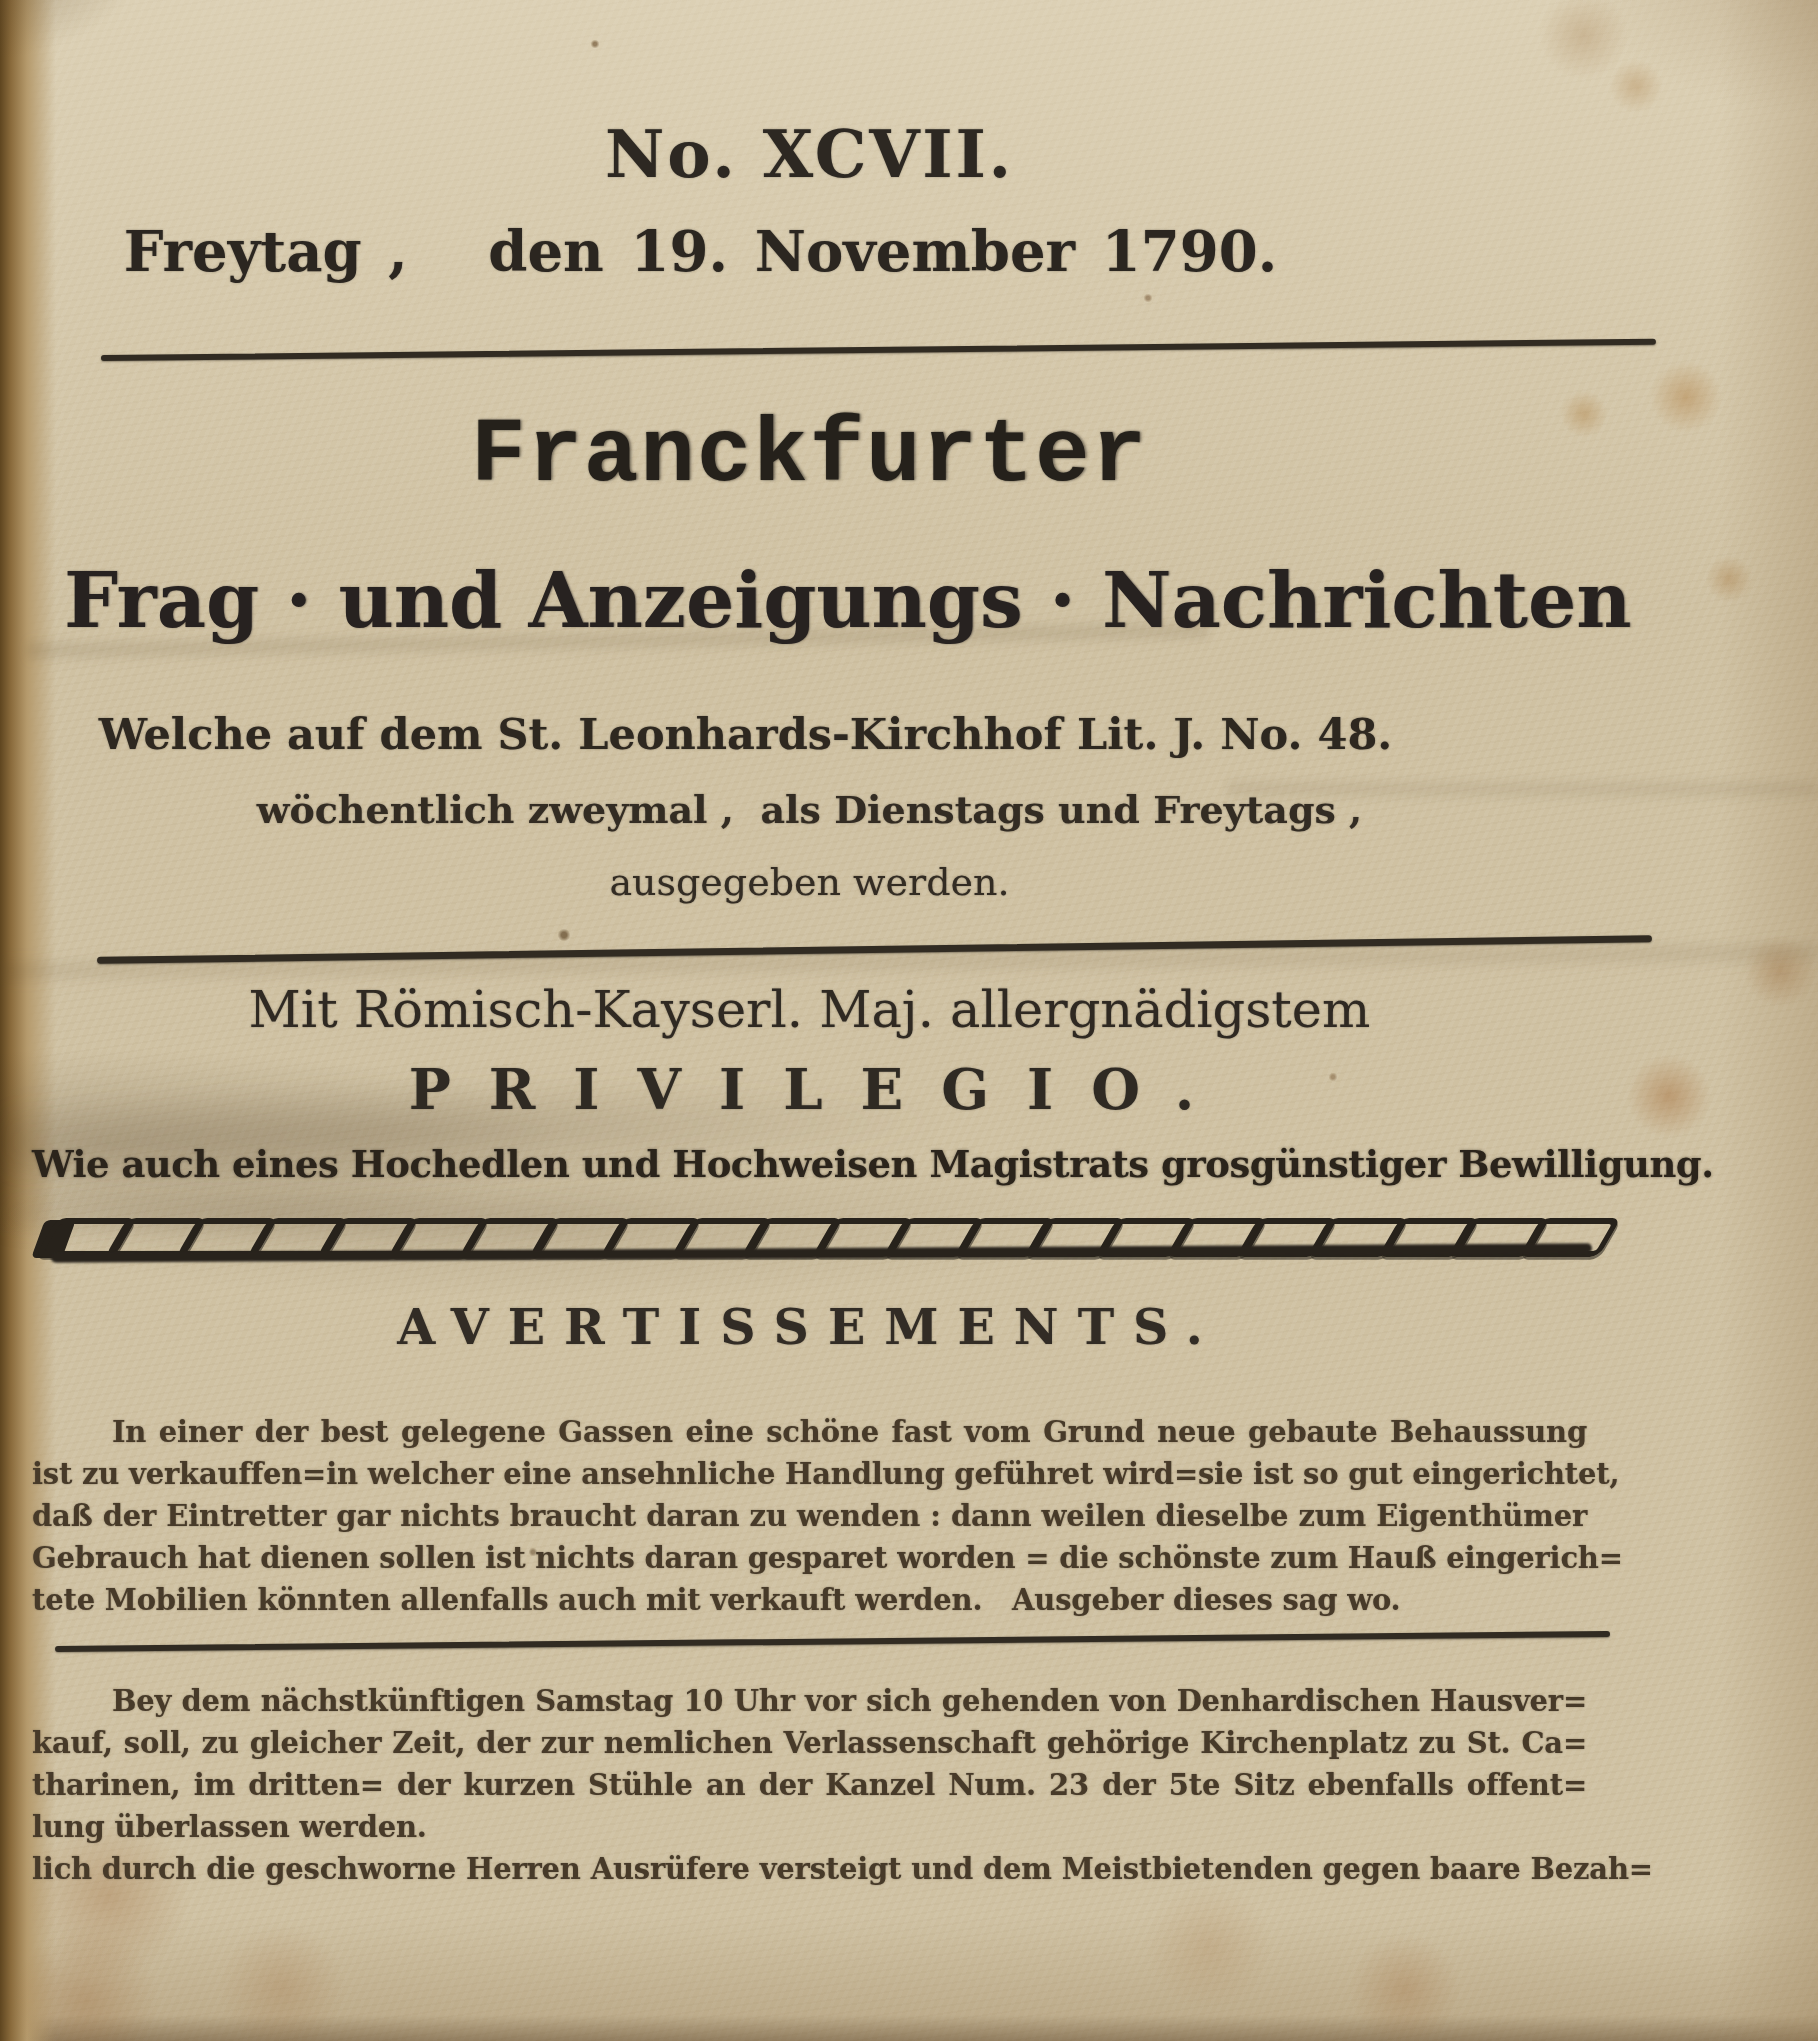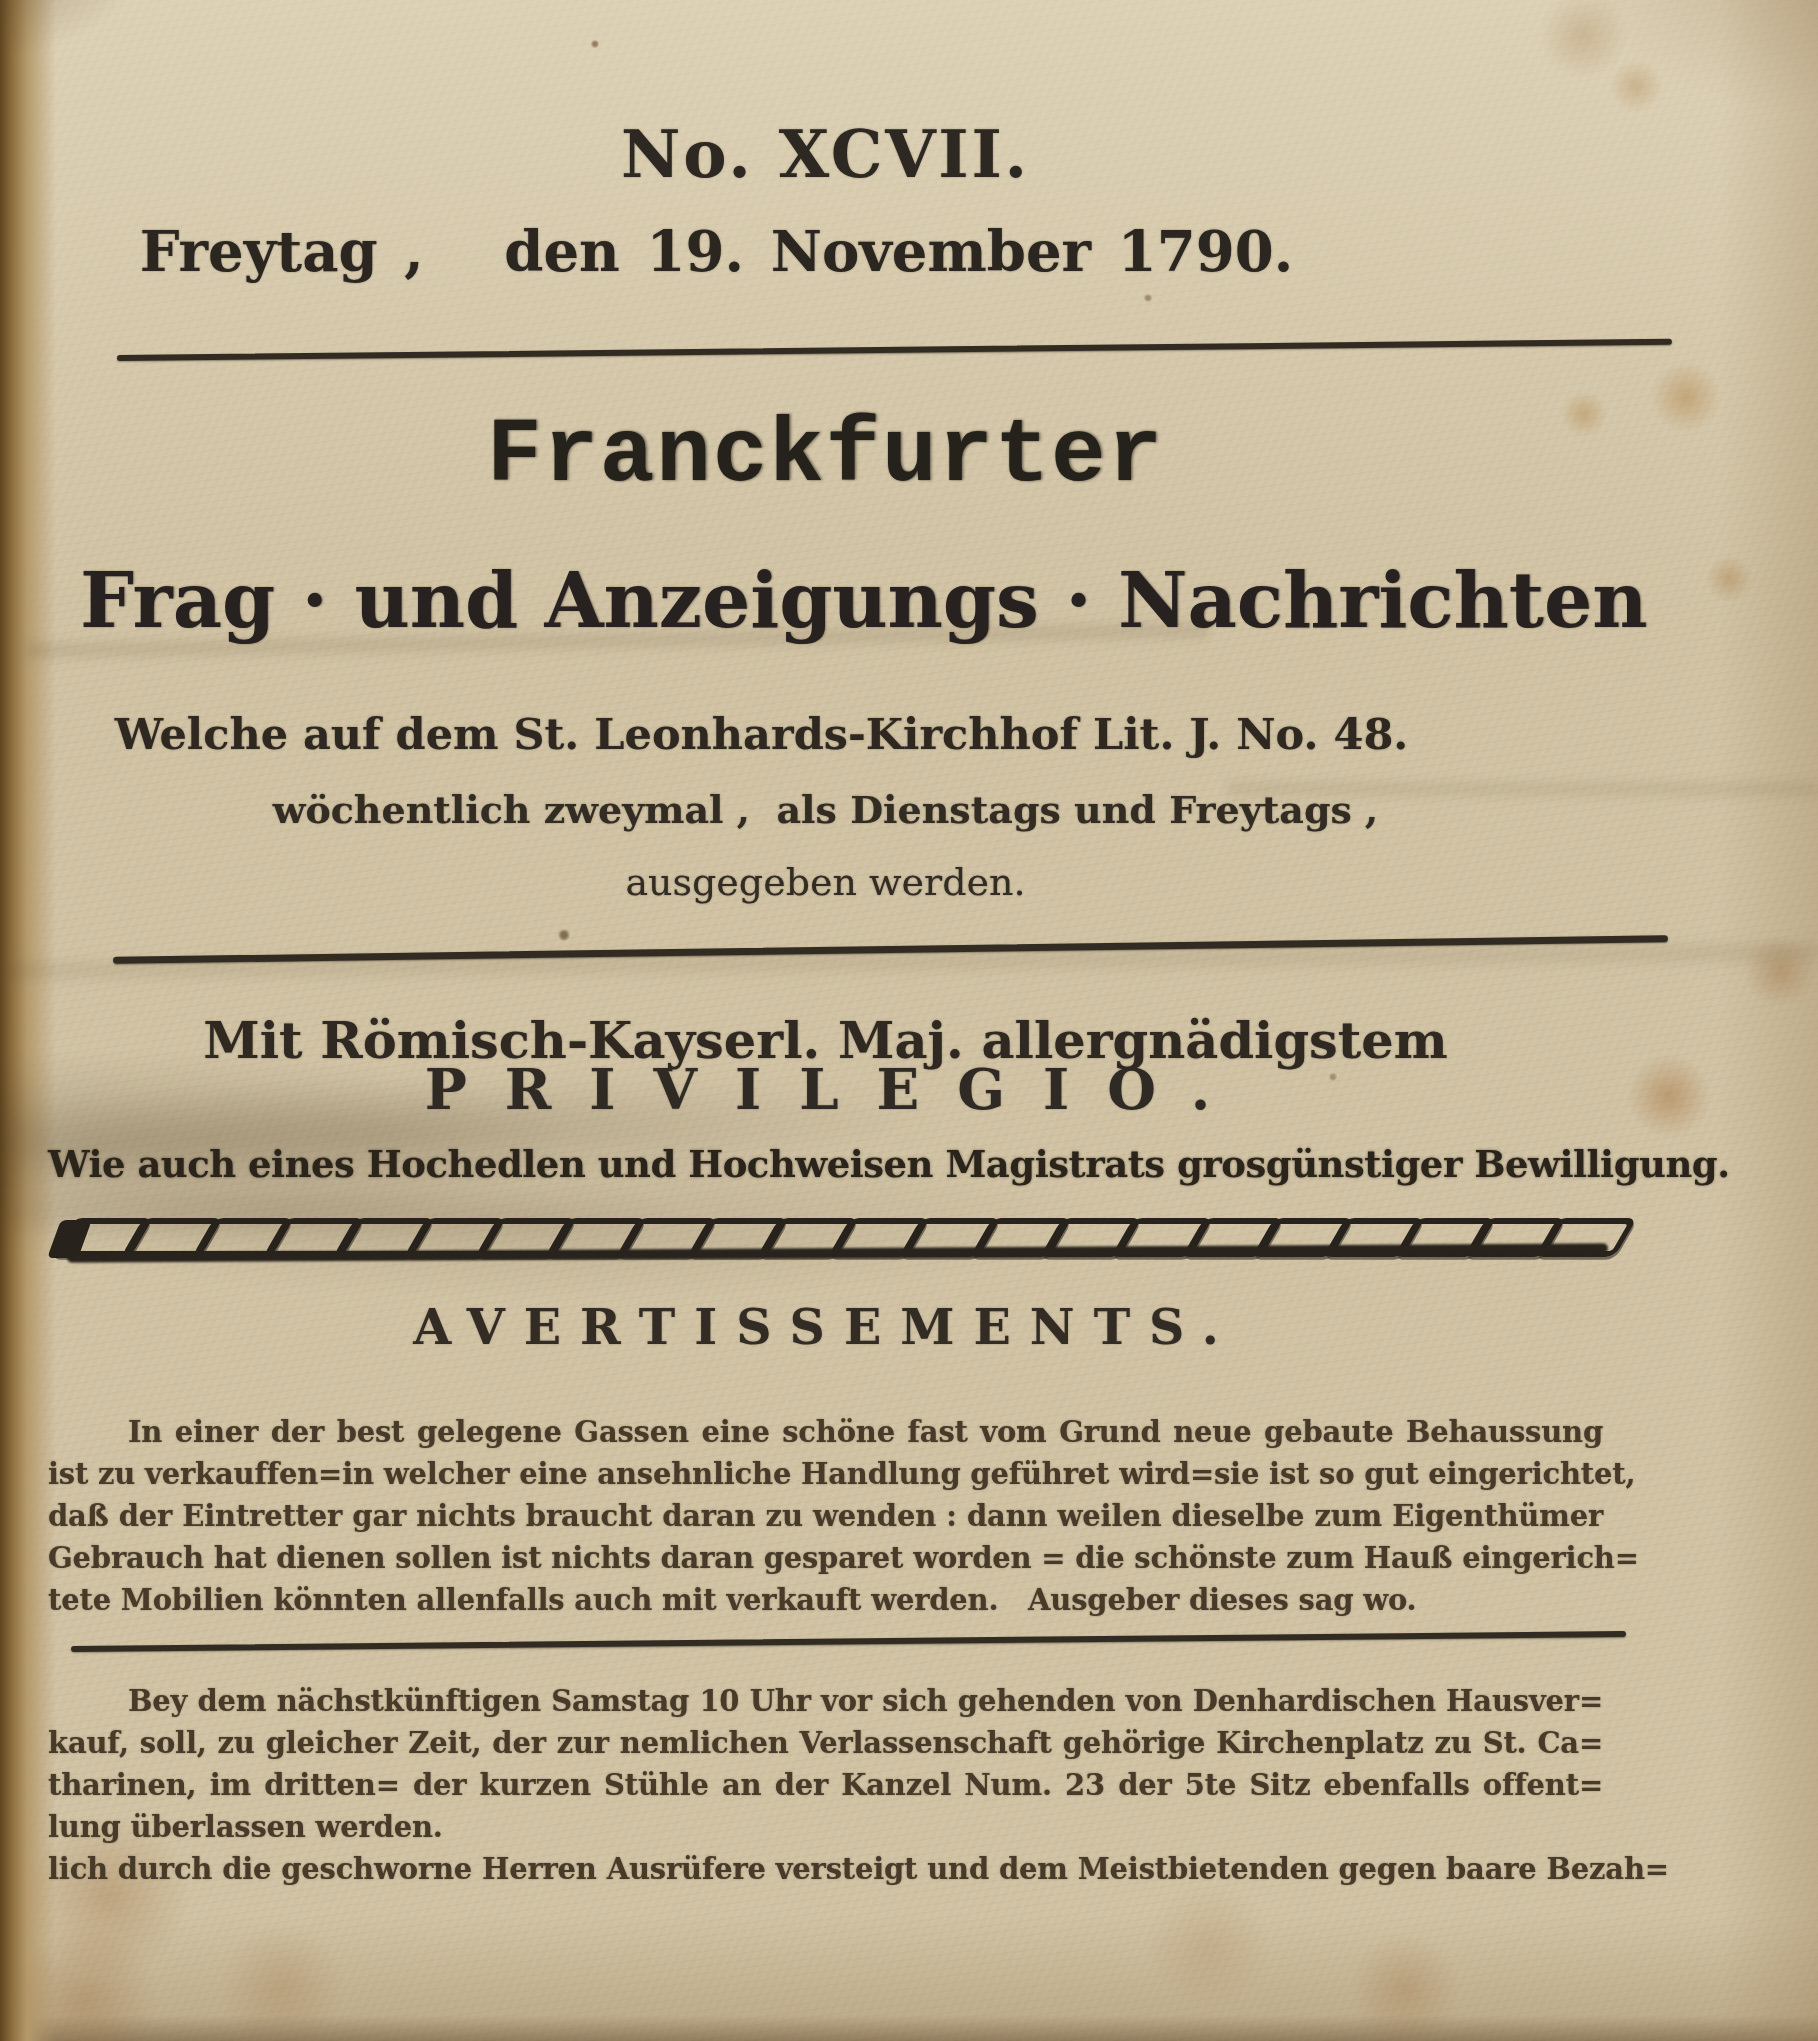--- a/index.html
+++ b/index.html
@@ -49,36 +49,36 @@
       repeating-linear-gradient(172deg, rgba(130,110,70,.05) 0 1.8px, transparent 1.8px 7.3px);
     background-color:#cfc1a2;
   }
   .crease { position:absolute; pointer-events:none; }
   .c1 { top:627px; left:27px;  width:1182px; height:27px;  background:linear-gradient(180deg,transparent,rgba(96,75,45,.16),transparent);  filter:blur(4.5px);  transform:rotate(-1deg); }
   .c2 { top:946px; left:0;    width:1818px; height:31px;  background:linear-gradient(180deg,transparent,rgba(96,75,45,.14),transparent);  filter:blur(5.5px);  transform:rotate(-0.6deg); }
   .c3 { top:1077px; left:0;    width:955px; height:109px; background:radial-gradient(ellipse at 40% 50%,rgba(70,52,30,.22),transparent 70%); filter:blur(11px); transform:rotate(-1.2deg); }
   .c4 { top:1182px; left:0;    width:691px;  height:64px;  background:radial-gradient(ellipse at 40% 50%,rgba(70,52,30,.18),transparent 70%); filter:blur(9px); }
   .c5 { top:777px;  left:1227px; width:591px; height:23.6px; background:linear-gradient(180deg,transparent,rgba(96,75,45,.12),transparent);  filter:blur(4.5px); }
 
-  .col { position:absolute; left:48px; top:0; width:1555px; height:100%; }
+  .col { position:absolute; left:32px; top:0; width:1555px; height:100%; }
   .col > div { position:absolute; width:100%; text-align:center; white-space:nowrap; }
 
   .issue    { top:116px;  font-size:65px; font-weight:700; letter-spacing:2.7px; color:#2d2822;
               text-shadow:0 0 1.8px rgba(45,40,34,.45); }
   .dateline { top:218px;  font-size:56px; font-weight:700; color:#2b2620; word-spacing:7.3px;
               transform:translateX(-109px); text-shadow:0 0 1.8px rgba(43,38,32,.5); }
   .title1   { top:404px;  font-size:91px; font-weight:700; letter-spacing:1.8px; color:#25211b;
               text-shadow:1.8px 0 2.7px rgba(37,33,27,.45), 0 0 1.8px rgba(37,33,27,.5);font-family:Liberation Mono, monospace; }
   .title2   { top:556px;  font-size:76px;  font-weight:700; color:#272220;
               transform:translateX(32px); text-shadow:0.9px 0 1.8px rgba(39,34,32,.5); }
   .loc      { top:709px;  font-size:43px;  font-weight:700; color:#2e2820;
               transform:translateX(-64px); text-shadow:0 0 1.8px rgba(46,40,32,.5); }
   .sched    { top:787px;  font-size:38px;  font-weight:700; color:#332c23; text-shadow:0 0 1.8px rgba(51,44,35,.5); }
   .issued   { top:860px;  font-size:38px;  font-weight:400; color:#332c23; text-shadow:0 0 1.8px rgba(51,44,35,.5); }
-  .priv1    { top:980px; font-size:51px;  font-weight:700; color:#2f2922; text-shadow:0 0 1.8px rgba(47,41,34,.5);margin-top:30px; }
+  .priv1    { top:980px; font-size:51px;  font-weight:400; color:#2f2922; text-shadow:0 0 1.8px rgba(47,41,34,.5); }
   .priv2    { top:1056px; font-size:56px;  font-weight:700; letter-spacing:38px; color:#2f2a23;
               transform:translateX(11px); text-shadow:0 0 1.8px rgba(47,42,35,.45); }
   .council  { top:1142px; font-size:37px;  font-weight:700; letter-spacing:-0.5px; color:#2b241b;
               text-shadow:0 0 2.7px rgba(43,36,27,.55); }
   .avert    { top:1298px; font-size:49px;  font-weight:700; letter-spacing:19px; color:#322c25;
               text-shadow:0 0 1.8px rgba(50,44,37,.4); }
 
   .rule { position:absolute; background:#312b22; border-radius:3.6px;
           box-shadow:0 0.9px 1.8px rgba(49,43,34,.5); }
   .rule1 { left:69px; top:355px;  width:1409px; height:6.4px; transform:rotate(-0.6deg);  transform-origin:left center; }

